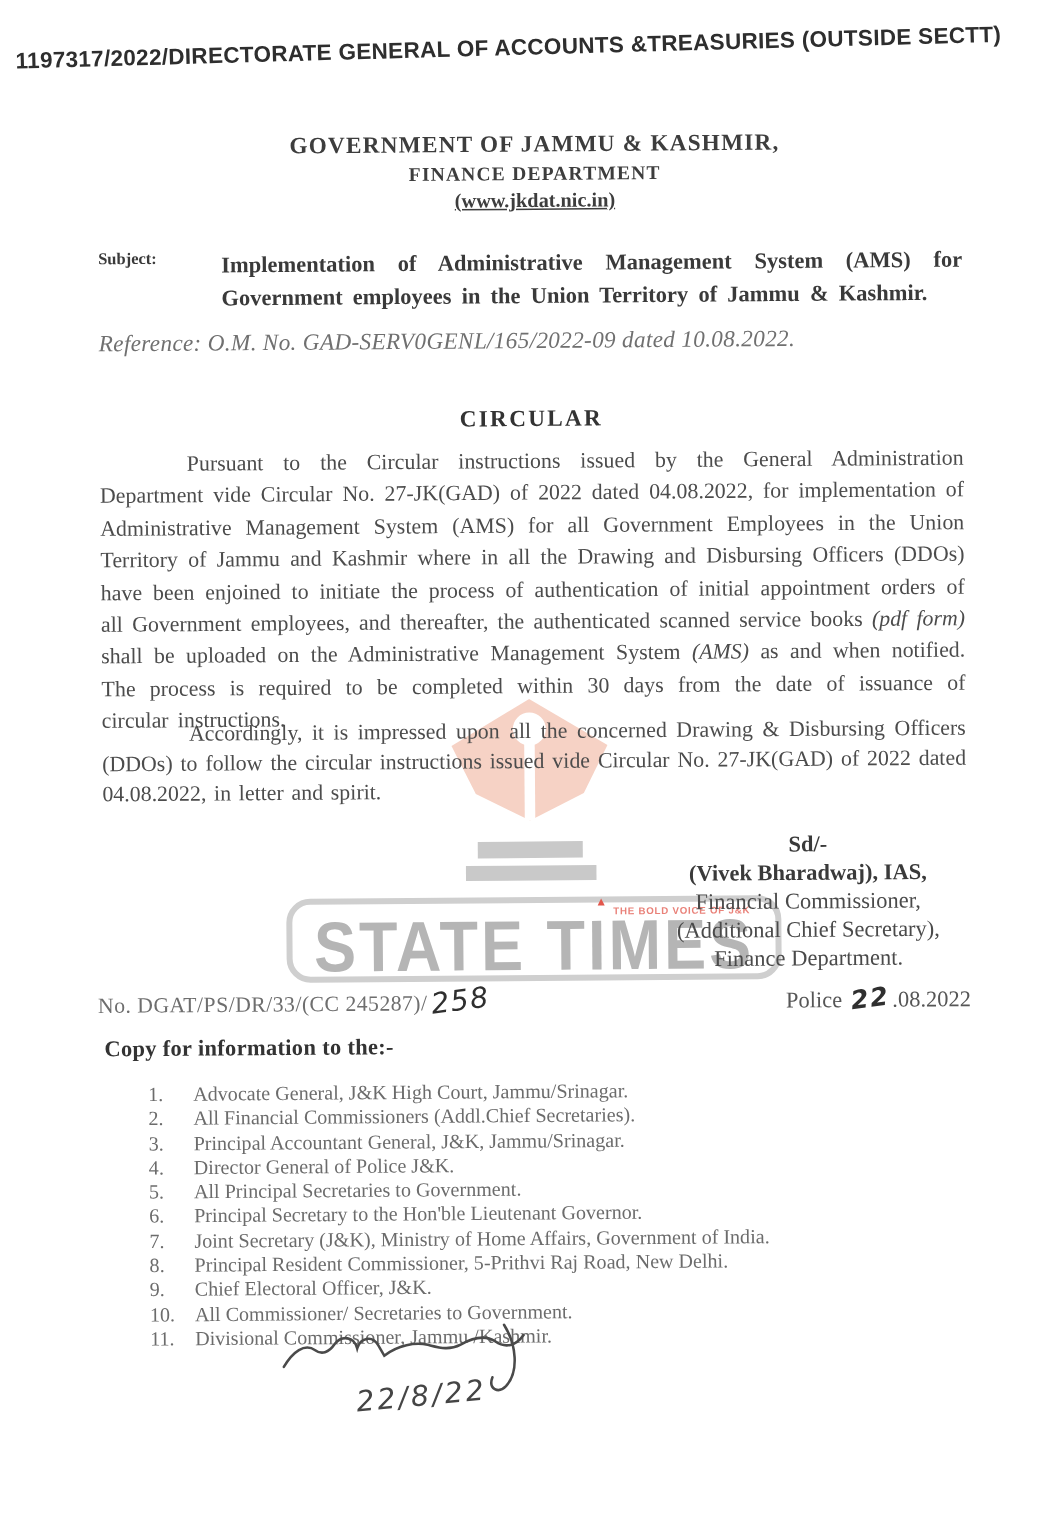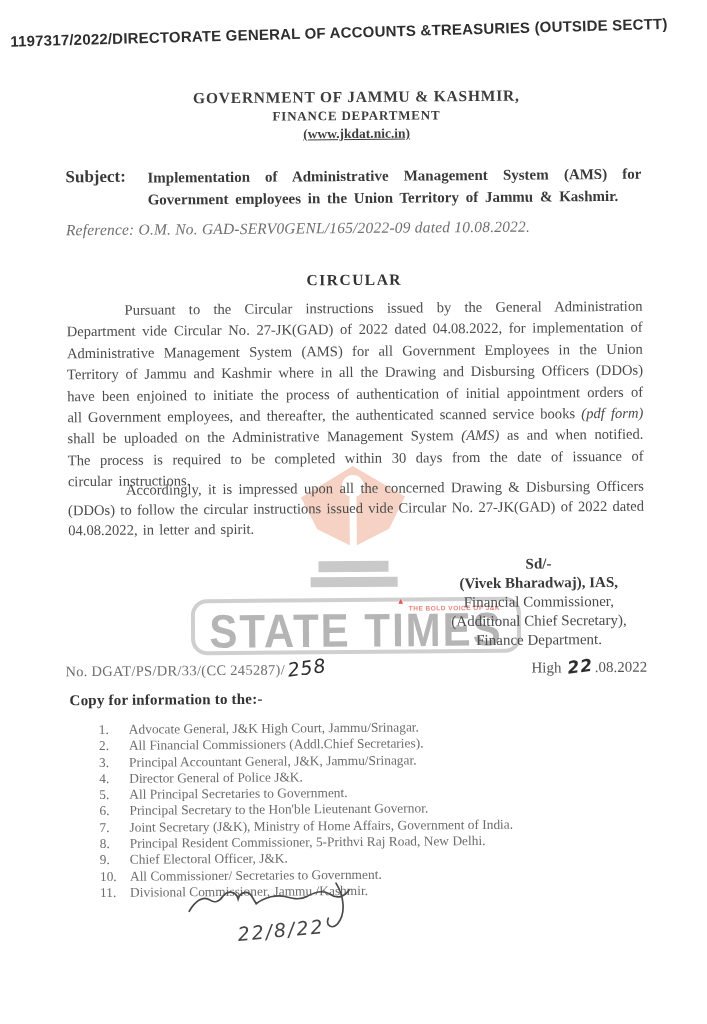--- a/index.html
+++ b/index.html
@@ -37,21 +37,21 @@
     font-family:"Liberation Sans", sans-serif;font-weight:bold;font-size:15px;
     color:#2e2e2e;letter-spacing:0.2px;transform:rotate(-1.1deg);transform-origin:left center;
     white-space:nowrap;z-index:1;
   }
   .letterhead{left:0;top:88px;width:707px;text-align:center;color:#3d3d3d;z-index:1;padding-left:12px;box-sizing:border-box;}
   .lh-govt{font-weight:bold;font-size:15.5px;letter-spacing:0.8px;}
   .lh-dept{font-weight:bold;font-size:13px;letter-spacing:0.8px;margin-top:2px;}
   .lh-site{font-weight:bold;font-size:13.5px;margin-top:2px;text-decoration:underline;}
 
   .subject{left:68px;top:165px;width:576px;z-index:1;}
-  .subject-label{position:absolute;left:0;top:0;font-weight:bold;font-size:17px;color:#3a3a3a;}
+  .subject-label{position:absolute;left:0;top:0;font-weight:bold;font-size:11px;color:#3a3a3a;}
   .subject-text{
     margin-left:82px;font-weight:bold;font-size:15px;line-height:22px;
     text-align:justify;color:#3a3a3a;word-spacing:3px;
   }
   .reference{left:68px;top:219px;font-style:italic;font-size:15.5px;color:#707070;z-index:1;letter-spacing:0.2px;}
   .circular-heading{
     left:68px;top:271px;width:576px;text-align:center;font-weight:bold;
     font-size:15.5px;letter-spacing:1.5px;color:#333;z-index:1;
   }
   .para{margin:0;z-index:1;text-align:justify;color:#4c4c4c;}
@@ -132,21 +132,21 @@
     <div class="sig-block">
       <div class="sig-bold">Sd/-</div>
       <div class="sig-bold">(Vivek Bharadwaj), IAS,</div>
       <div>Financial Commissioner,</div>
       <div>(Additional Chief Secretary),</div>
       <div>Finance Department.</div>
     </div>
 
     <div class="no-line">
       <span class="no-text"><span>No. DGAT/PS/DR/33/(CC 245287)/</span><span class="hw">258</span></span>
-      <span class="dated"><span>High</span> <span class="hw hw-day">22</span><span>.08.2022</span></span>
+      <span class="dated"><span>Police</span> <span class="hw hw-day">22</span><span>.08.2022</span></span>
     </div>
 
     <div class="copy-heading">Copy for information to the:-</div>
     <ol class="copy-list">
       <li>Advocate General, J&amp;K High Court, Jammu/Srinagar.</li>
       <li>All Financial Commissioners (Addl.Chief Secretaries).</li>
       <li>Principal Accountant General, J&amp;K, Jammu/Srinagar.</li>
       <li>Director General of Police J&amp;K.</li>
       <li>All Principal Secretaries to Government.</li>
       <li>Principal Secretary to the Hon'ble Lieutenant Governor.</li>

